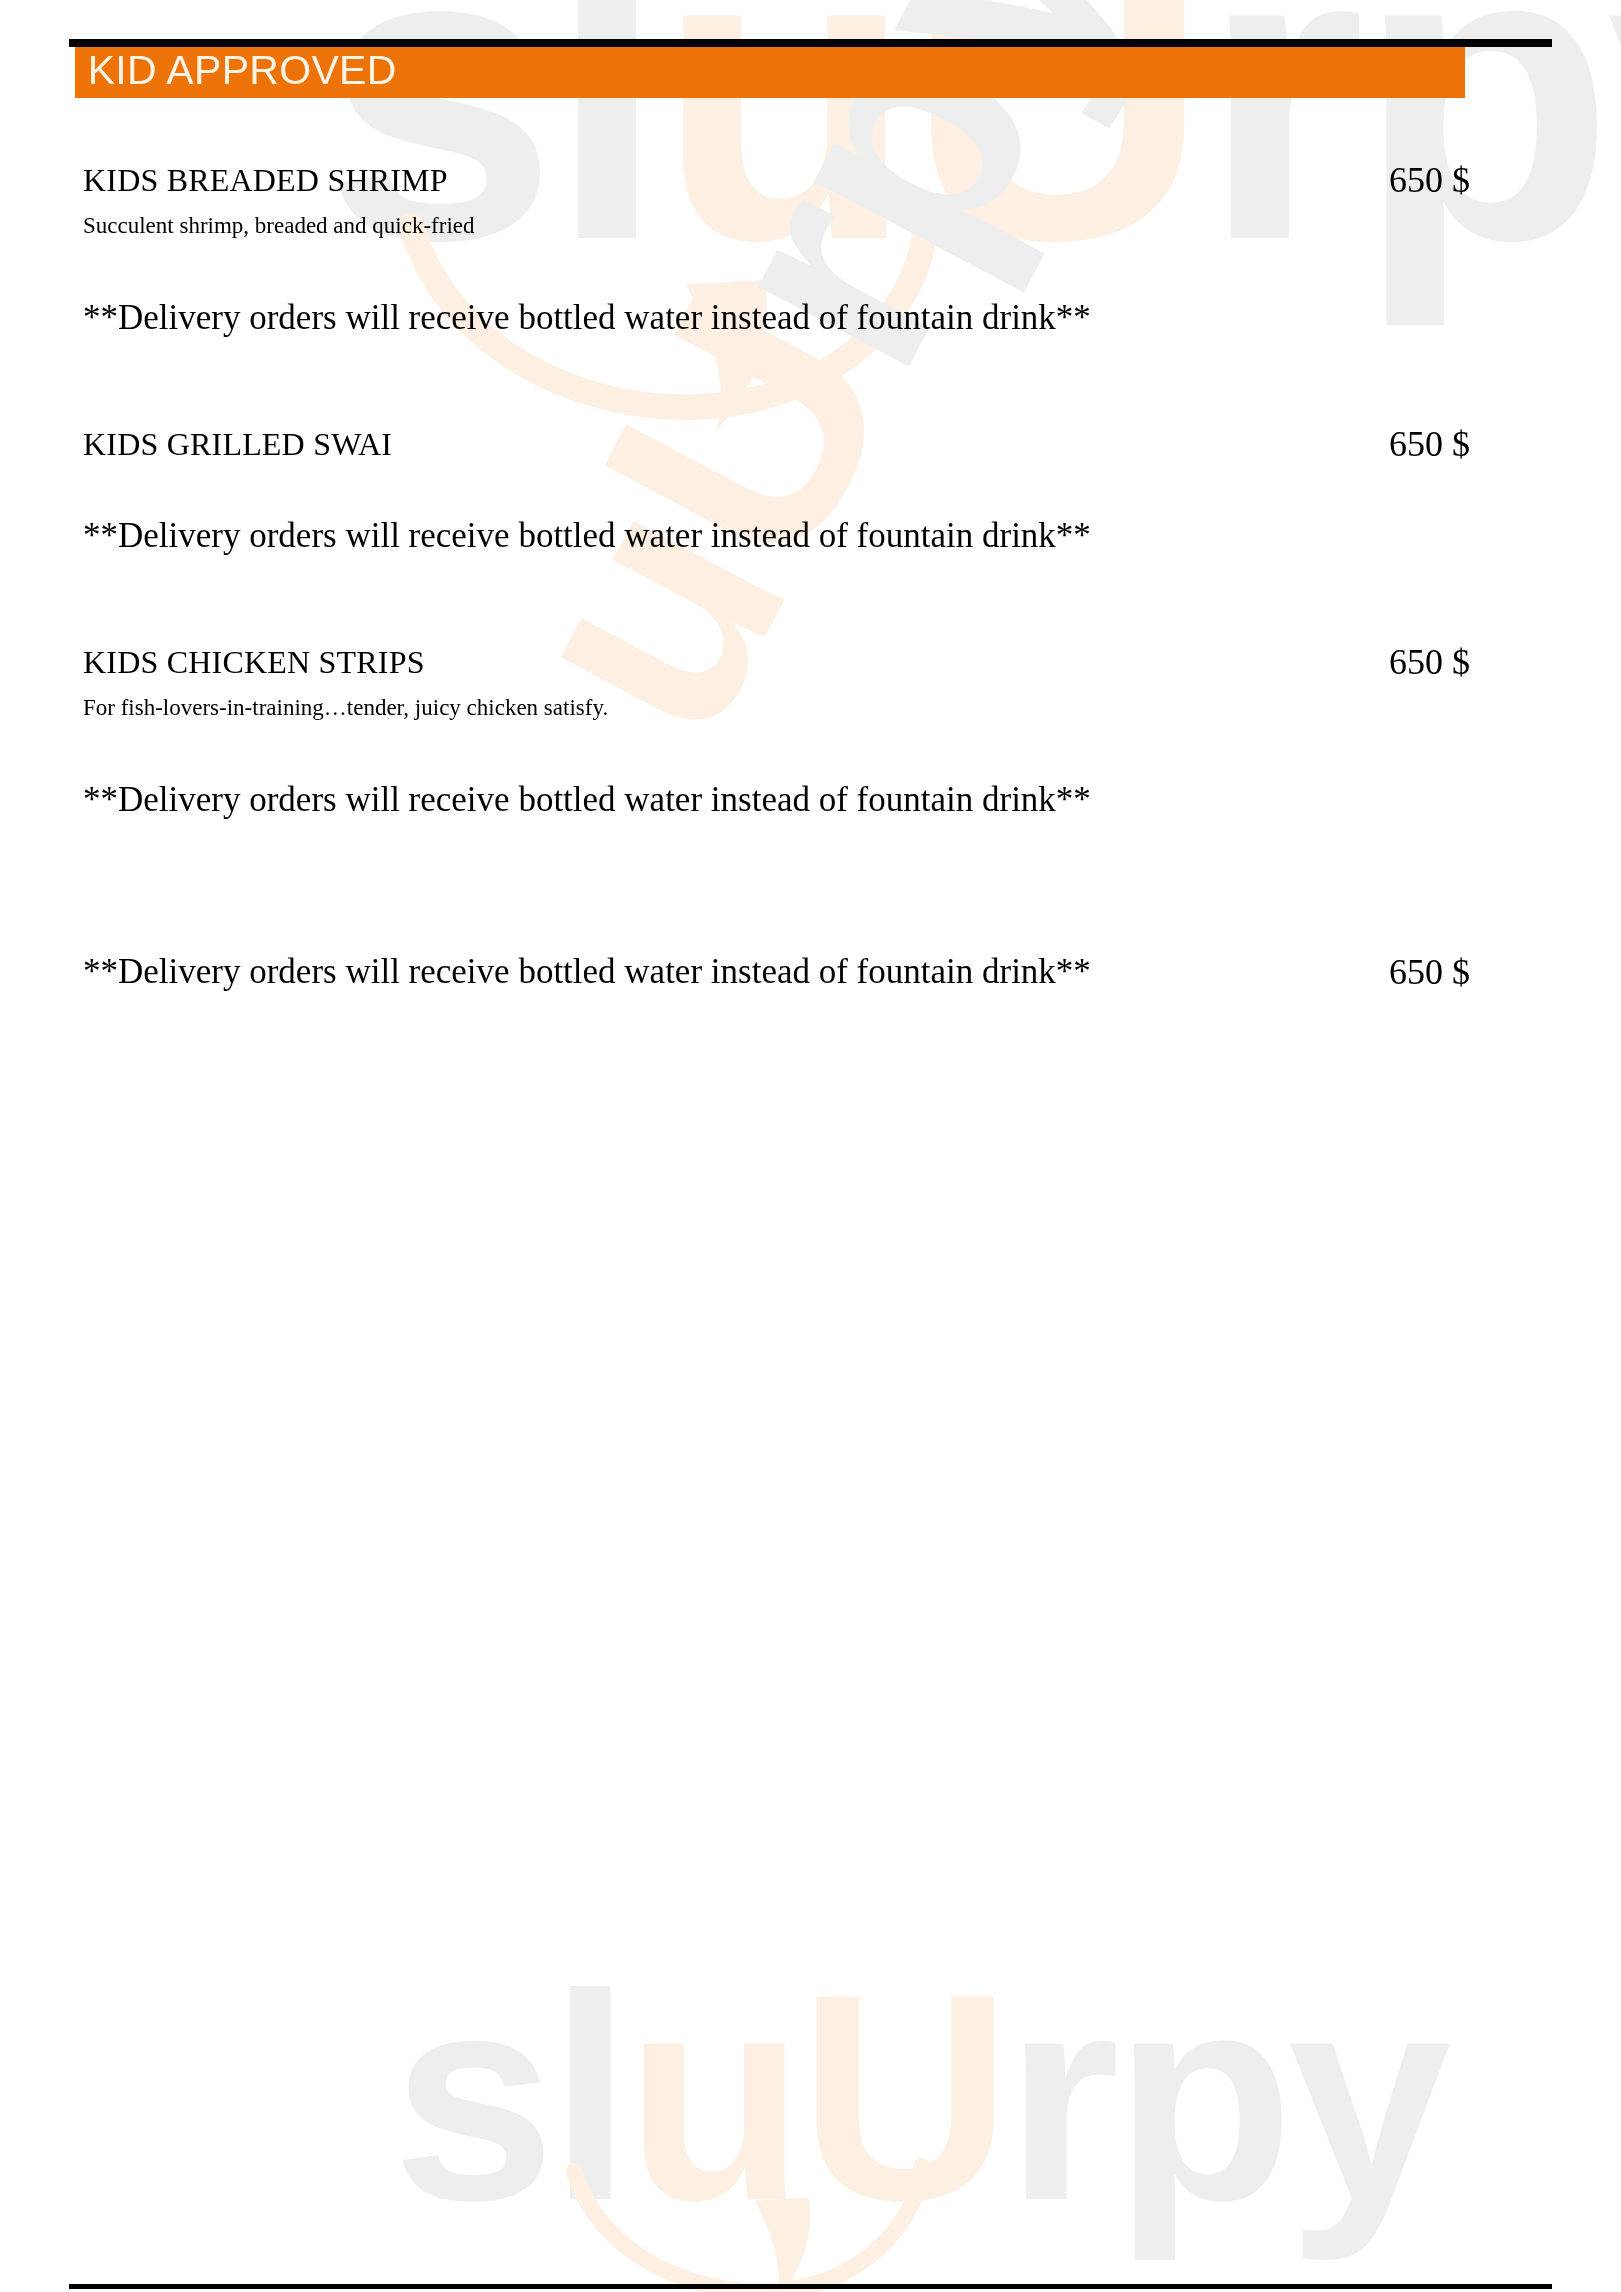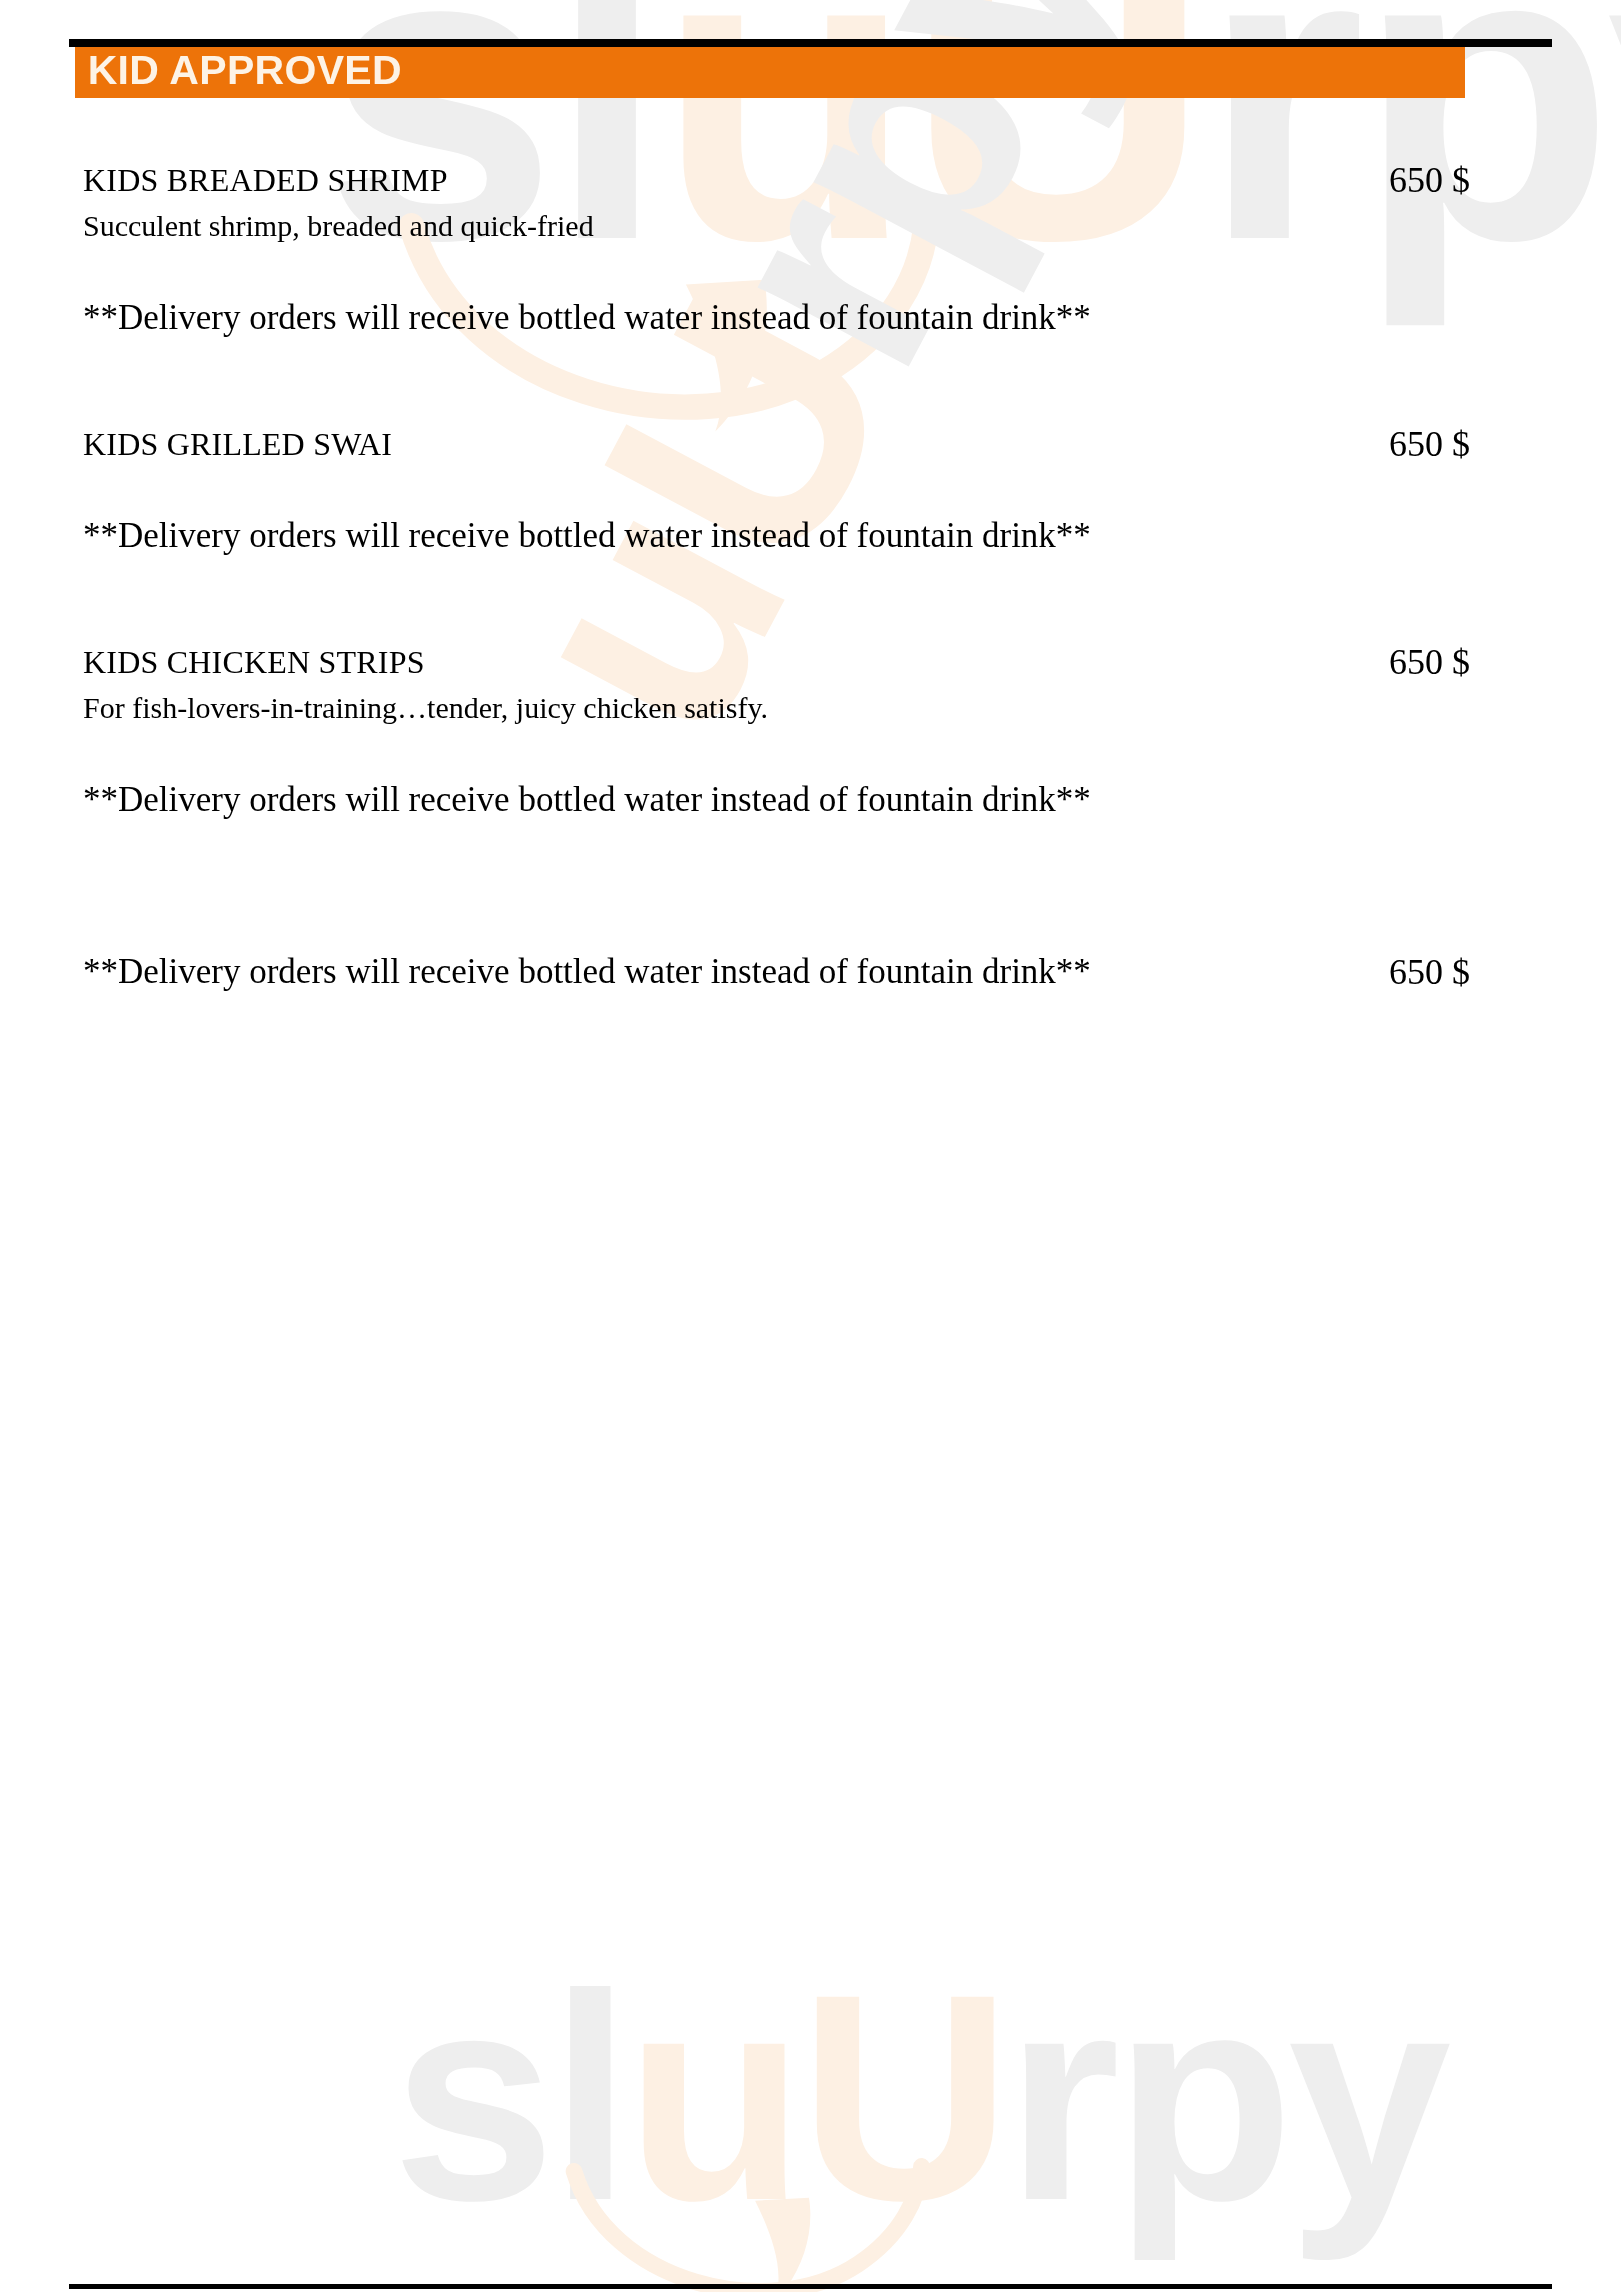--- a/index.html
+++ b/index.html
@@ -89,21 +89,21 @@
     height: 51px;
     background: #ed7309;
     z-index: 2;
   }
   .section-header-label {
     position: absolute;
     left: 12.7px;
     top: -2px;
     font-family: "Liberation Sans", "DejaVu Sans", sans-serif;
     font-size: 41px;
-    font-weight: 700;
+    font-weight: 400;
     letter-spacing: 0.3px;
     color: #fdf3e6;
     line-height: 51px;
   }
 
   
   .menu {
     position: absolute;
     left: 0;
     top: 0;
@@ -131,21 +131,21 @@
   .item-price {
     position: absolute;
     right: 151px;
     top: 0;
     font-size: 36px;
     line-height: 46px;
   }
   .item-desc {
     margin: 0 0 0 83px;
     width: 1063px;
-    font-size: 30px;
+    font-size: 23px;
     line-height: 46px;
   }
   .item-note {
     margin: 46px 0 0 83px;
     width: 1063px;
     font-size: 35px;
     line-height: 46px;
   }
   .item-gap {
     height: 80px;

